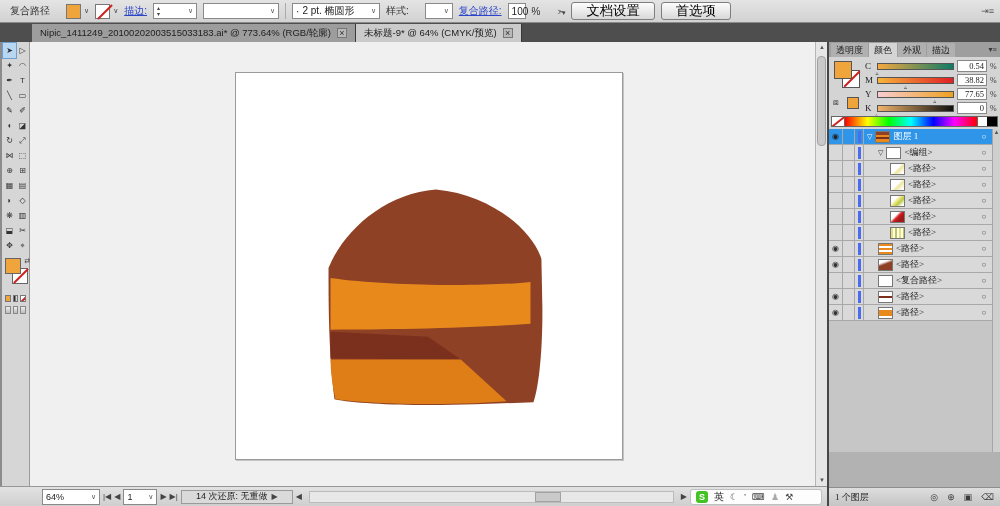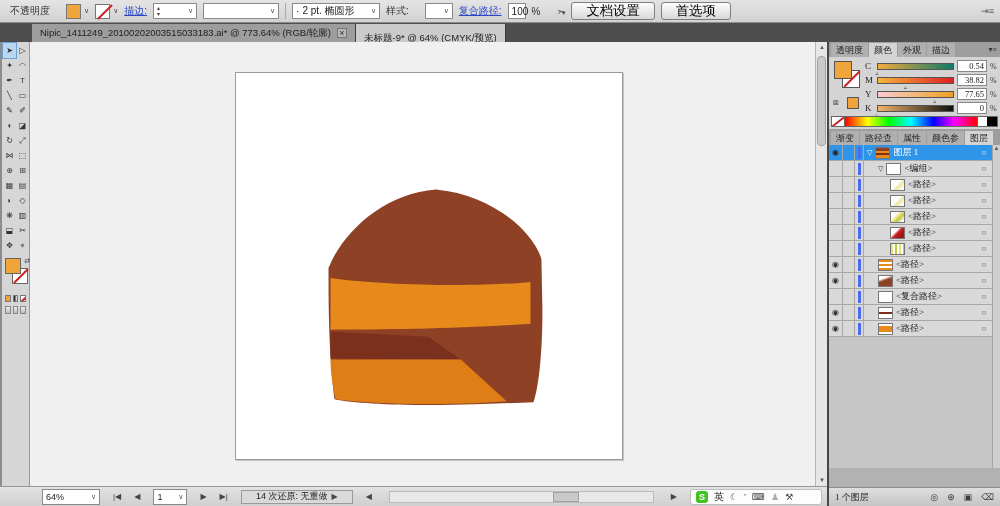--- a/index.html
+++ b/index.html
@@ -18,21 +18,21 @@
   .field { background:#fff; border:1px solid #8a8a8a; height:16px; display:inline-flex; align-items:center; padding:0 3px; gap:3px; }
   .field .ar { font-size:7px; color:#555; margin-left:auto; }
   .stepper-arrows { font-size:6px; line-height:6px; color:#444; display:inline-block; }
   .cb-btn { height:18px; padding:0 14px; background:linear-gradient(#fdfdfd,#d8d8d8); border:1px solid #7e7e7e; border-radius:3px; display:inline-flex; align-items:center; cursor:pointer; white-space:nowrap; }
   .cb-sep { width:1px; height:16px; background:#aaa; }
   .cb-right { margin-left:auto; margin-right:6px; color:#555; font-size:9px; }
 
   
   .tab-strip { left:0; top:23px; width:1000px; height:19px; background:#4e4e4e; display:flex; align-items:flex-end; padding-left:32px; }
   .doc-tab { height:18px; display:flex; align-items:center; gap:6px; padding:8px 8px; font-size:9.5px; color:#1d1d1d; background:#9d9d9d; border-right:1px solid #3a3a3a; white-space:nowrap; overflow:hidden; cursor:pointer; }
-  .doc-tab[data-state="active"] { background:#cbcbcb;flex-direction:column; }
+  .doc-tab[data-state="active"] { background:#cbcbcb; }
   .doc-tab .close { font-size:9px; color:#333; border:1px solid #777; background:#b9b9b9; width:10px; height:10px; line-height:8px; text-align:center; }
 
   
   .toolbox { left:0; top:42px; width:30px; height:464px; background:#d6d6d6; border-right:1px solid #9a9a9a; border-left:2px solid #8c8c8c; }
   .tools-grid { display:flex; flex-wrap:wrap; padding:1px; width:28px; }
   .tool { width:13px; height:15px; display:flex; align-items:center; justify-content:center; font-size:8px; color:#333; cursor:pointer; }
   .tool[data-state="active"] { background:#b8d7f3; outline:1px solid #6d9fd0; }
   .fs-block { position:relative; width:28px; height:36px; margin-top:3px; }
   .fs-fill { position:absolute; left:3px; top:1px; width:16px; height:16px; background:#f0a43c; border:1px solid #666; }
   .fs-stroke { position:absolute; left:10px; top:11px; width:16px; height:16px; background:#fff; border:1px solid #666; }
@@ -46,21 +46,21 @@
   .mode-btn { width:8px; height:8px; border:1px solid #888; background:linear-gradient(#eee,#bbb); }
 
   
   .canvas { left:30px; top:42px; width:797px; height:444px; background:#f0f0f0; overflow:hidden; }
   .artboard { position:absolute; left:205px; top:30px; width:388px; height:388px; background:#fff; border:1px solid #9b9b9b; box-shadow:1px 1px 0 #c4c4c4; }
   .vscroll { left:815px; top:42px; width:12px; height:444px; background:#e6e6e6; border-left:1px solid #b5b5b5; }
   .vscroll .arrow { position:absolute; left:1px; width:10px; height:11px; font-size:6px; color:#555; text-align:center; line-height:11px; }
   .vscroll .thumb { position:absolute; left:1px; top:14px; width:9px; height:90px; background:#c9c9c9; border:1px solid #a2a2a2; border-radius:4px; }
 
   
-  .status-bar { left:0; top:486px; width:828px; height:20px; background:linear-gradient(#e2e2e2,#cfcfcf); border-top:1px solid #979797; display:flex; align-items:center; padding-left:42px; gap:13px; font-size:9px; }
+  .status-bar { left:0; top:486px; width:828px; height:20px; background:linear-gradient(#e2e2e2,#cfcfcf); border-top:1px solid #979797; display:flex; align-items:center; padding-left:42px; gap:3px; font-size:9px; }
   .zoom-box { width:58px; }
   .nav-glyph { color:#444; font-size:8px; cursor:pointer; }
   .ab-box { width:34px; }
   .undo-box { width:112px; background:#dadada; border:1px solid #9a9a9a; height:14px; display:flex; align-items:center; justify-content:center; gap:4px; }
   .hscroll { flex:1; height:12px; background:#e8e8e8; border:1px solid #bbb; position:relative; margin:0 4px; }
   .hscroll .thumb { position:absolute; left:62%; top:0; width:26px; height:10px; background:#c9c9c9; border:1px solid #a2a2a2; }
   .ime-bar { width:132px; height:16px; background:#fdfdfd; border:1px solid #c0c0c0; border-radius:3px; display:flex; align-items:center; gap:6px; padding:0 5px; margin-right:6px; }
   .ime-logo { width:12px; height:12px; background:#43c224; color:#fff; font-weight:bold; font-size:9px; text-align:center; line-height:12px; border-radius:3px; }
   .ime-icon { font-size:9px; color:#444; cursor:pointer; }
   .ime-icon.dim { color:#aaa; }
@@ -130,21 +130,21 @@
   .layers-footer { height:19px; background:linear-gradient(#dedede,#c4c4c4); border-top:1px solid #8d8d8d; display:flex; align-items:center; padding:8px 6px; gap:9px; font-size:9px; position:absolute; bottom:0; left:0; right:0; }
   .lf-spacer { flex:1; }
   .lf-btn { font-size:9px; color:#3b3b3b; cursor:pointer; }
 
   .dock-inner { position:relative; height:100%;font-family:Liberation Serif, serif; }
 </style>
 </head>
 <body>
 
 <div class="abs control-bar">
-  <span class="cb-text">不透明度</span>
+  <span class="cb-text">复合路径</span>
   <span class="swatch"></span>
     <span class="dd-arrow">∨</span>
   <span class="swatch none"></span>
     <span class="dd-arrow">∨</span>
   <a class="cb-link">描边:</a>
   <span class="field" style="width:44px">
       <span class="stepper-arrows">▴<br>▾</span>
       <span class="ar">∨</span>
     </span>
   <span class="field" style="width:76px">
@@ -418,32 +418,20 @@
         <span class="slider-unit">%</span>
       </div>
       <div class="spectrum-row">
         <span class="spec-none"></span>
         <span class="spec-grad"></span>
         <span class="spec-white"></span>
         <span class="spec-black"></span>
       </div>
     </div>
 
-    <div class="ptab-row" style="height:16px">
-
-        <span class="ptab" data-state="normal">渐变</span>
-
-        <span class="ptab" data-state="normal">路径查</span>
-
-        <span class="ptab" data-state="normal">属性</span>
-
-        <span class="ptab" data-state="normal">颜色参</span>
-
-        <span class="ptab" data-state="active">图层</span>
-      </div>
 
     <div class="layers-list">
       <div>
 
           <div class="layer-row" data-state="selected" data-eye="on" data-disc="open" data-indent="0" data-thumb="cake">
             <span class="cell eye-cell">
               <span class="eye-glyph">◉</span>
             </span>
             <span class="cell lock-cell"></span>
             <span class="cell bar-cell">

